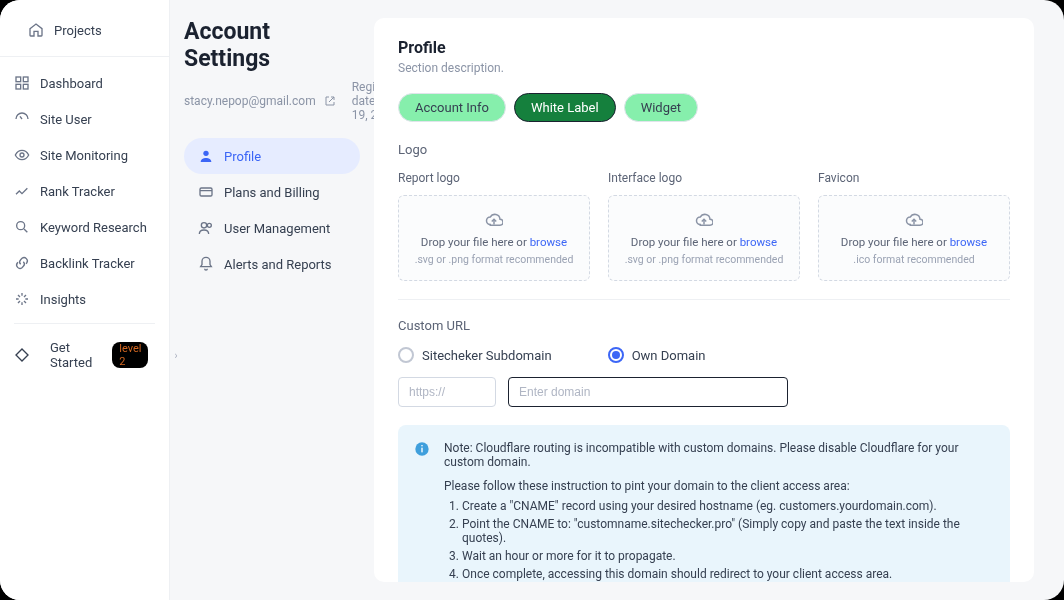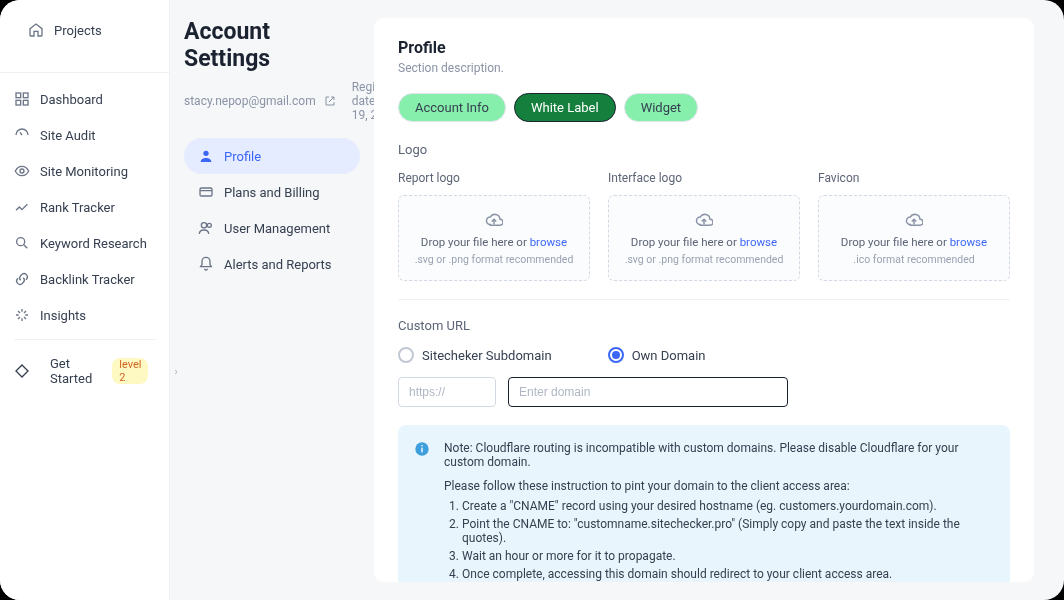--- a/index.html
+++ b/index.html
@@ -1,24 +1,24 @@
 <!DOCTYPE html>
 <html><head>
 <meta charset="utf-8">
 <style>
 * { box-sizing: border-box; margin: 0; padding: 0; }
 body { font-family: -apple-system, BlinkMacSystemFont, "Segoe UI", Roboto, sans-serif; background: #000; width: 1064px; height: 600px; overflow: hidden; }
 .app { display: flex; background: #f6f7f9; width: 1064px; height: 600px; border-radius: 20px; overflow: hidden; }
 .sidebar { width: 170px; background: #fff; border-right: 1px solid #eef0f3; padding: 12px 0; }
-.sidebar-top { padding: 0 14px 24px; border-bottom: 1px solid #eef0f3; margin-bottom: 8px; }
+.sidebar-top { padding: 0 14px 8px; border-bottom: 1px solid #eef0f3; margin-bottom: 8px; }
 .side-link { display: flex; align-items: center; gap: 10px; padding: 10px 14px; color: #364051; font-size: 13px; cursor: pointer; }
 .side-link .ic { width: 16px; height: 16px; color: #6c7588; display: inline-flex; align-items: center; justify-content: center; }
 .side-sep { height: 1px; background: #eef0f3; margin: 6px 14px; }
 .side-footer { display: flex; align-items: center; gap: 20px; padding: 10px 14px; color: #364051; font-size: 13px; cursor: pointer; }
-.badge { background: #fef9c3; color: #d06621; font-size: 11px; padding: 0 7px; border-radius: 8px; }
+.badge { background: #000000; color: #d06621; font-size: 11px; padding: 0 7px; border-radius: 8px; }
 .chev { margin-left: 6px; color: #a8aebe; font-size: 10px; }
 
 .main { flex: 1; padding: 18px 30px 18px 14px; overflow: hidden; display: flex; }
 .leftcol { width: 176px; }
 h1 { font-size: 23px; font-weight: 700; color: #1b2230; margin-bottom: 8px; }
 .metaLine { font-size: 12px; color: #8b94a6; display: flex; align-items: center; gap: 8px; margin-bottom: 16px; }
 .extl { width: 12px; height: 12px; }
 .dot { width: 3px; height: 3px; background: #c1c7d3; border-radius: 50%; }
 
 .subnav { background: #f6f7f9; border-radius: 8px; }
@@ -94,21 +94,21 @@
         </span>
       <span>Dashboard</span>
     </div>
     <div class="side-link">
       <span class="ic">
           <svg viewBox="0 0 24 24" width="16" height="16" fill="none" stroke="currentColor" stroke-width="2">
             <path d="M21 12a9 9 0 1 0-18 0"></path>
             <path d="M12 12 9 8"></path>
           </svg>
         </span>
-      <span>Site Audit</span>
+      <span>Site User</span>
     </div>
     <div class="side-link">
       <span class="ic">
           <svg viewBox="0 0 24 24" width="16" height="16" fill="none" stroke="currentColor" stroke-width="2">
             <path d="M2 12s3.5-7 10-7 10 7 10 7-3.5 7-10 7S2 12 2 12Z"></path>
             <circle cx="12" cy="12" r="3"></circle>
           </svg>
         </span>
       <span>Site Monitoring</span>
     </div>

